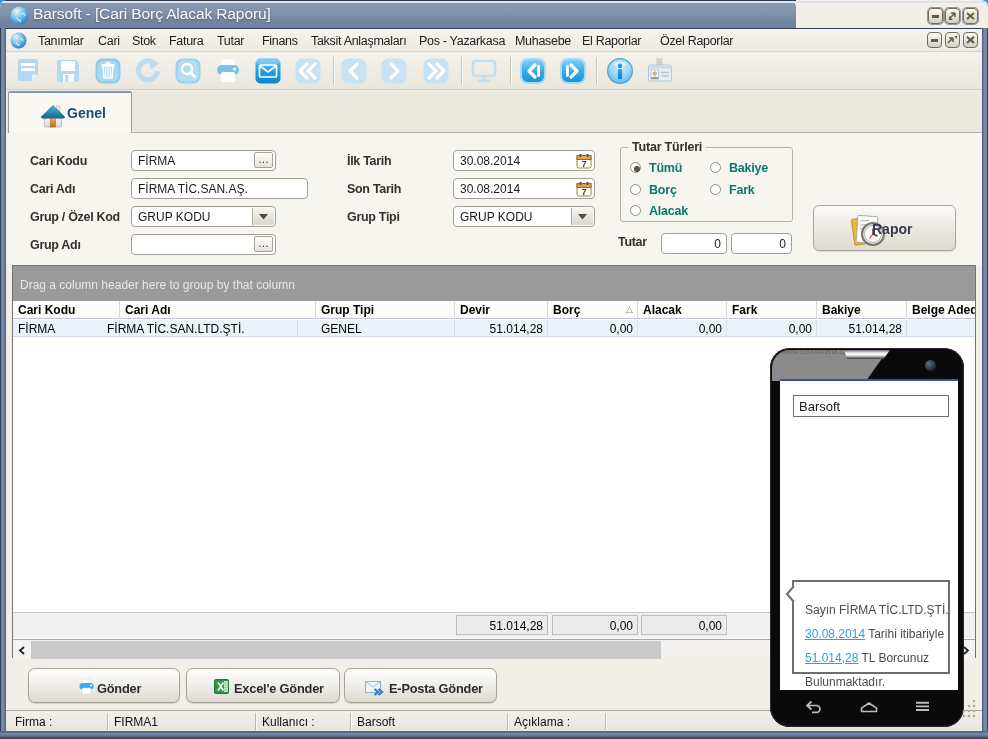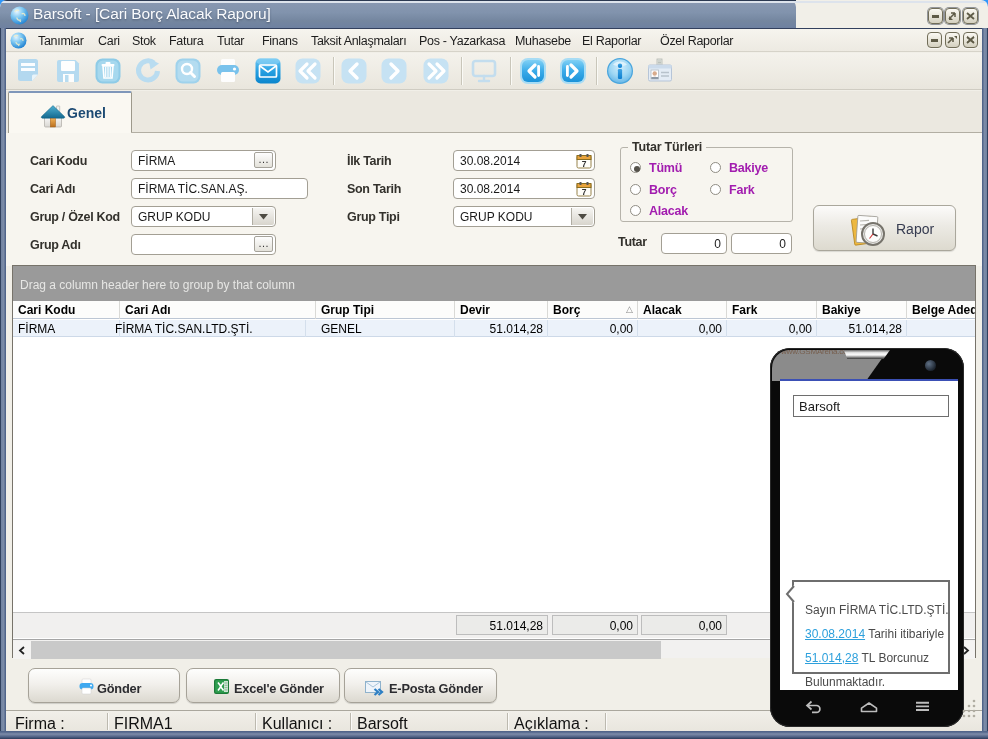--- a/index.html
+++ b/index.html
@@ -32,24 +32,24 @@
 .tbox{position:absolute;height:21px;background:#fff;border:1px solid #a39f94;border-radius:4px;font-size:12px;color:#1a1a1a;padding:3px 5px 0 6px}
 .dots{position:absolute;right:2px;top:1px;width:19px;height:16px;background:linear-gradient(#fdfdfd,#e4e2da);border:1px solid #a5a29a;border-radius:2px;font-size:11px;color:#333;text-align:center;line-height:13px}
 .combo-btn{position:absolute;right:1px;top:1px;width:22px;height:17px;background:linear-gradient(#f6f5f2,#d8d5cd);border-left:1px solid #b0ada3;border-radius:0 2px 2px 0;text-align:center}
 .combo-btn svg{margin-top:6px}
 .cal{position:absolute;right:2px;top:2px;width:16px;height:16px}
 
 #grpbox{position:absolute;left:614px;top:14px;width:173px;height:75px;border:1px solid #b6b3aa;border-radius:3px}
 #grpbox .cap{position:absolute;left:7px;top:-8px;background:#f7f5ef;padding:0 4px;font-size:12.5px;font-weight:bold;color:#33312c;letter-spacing:-0.2px}
 .radio{position:absolute;width:11px;height:11px;border-radius:50%;background:#fff;border:1.5px solid #908d84}
 .radio.sel::after{content:"";position:absolute;left:2.5px;top:2.5px;width:6px;height:6px;border-radius:50%;background:#55524a}
-.rlabel{position:absolute;font-size:12.5px;font-weight:bold;color:#a21caf;letter-spacing:-0.2px}
+.rlabel{position:absolute;font-size:12.5px;font-weight:bold;color:#0f766e;letter-spacing:-0.2px}
 
 #rapor{position:absolute;left:807px;top:72px;width:143px;height:46px;background:linear-gradient(#fcfbfa,#eceae4 45%,#dddacf);border:1px solid #aaa79c;border-radius:6px;box-shadow:0 1px 1px rgba(0,0,0,.12)}
-#rapor .cap{position:absolute;left:82px;top:15px;font-size:14px;font-weight:normal;color:#363b50}
+#rapor .cap{position:absolute;left:58px;top:15px;font-size:14px;font-weight:bold;color:#363b50}
 
 #grid{position:absolute;left:12px;top:265px;width:964px;height:393px;border:1px solid #77736a;border-bottom:none;background:#fff}
 #grouppanel{position:absolute;left:0;top:0;width:962px;height:35px;background:#9a9a9a;color:#e6e6e4;font-size:12px}
 #grouppanel span{position:absolute;left:7px;top:12px}
 #hdrrow{position:absolute;left:0;top:35px;width:962px;height:18px;background:#fcfcfb;border-bottom:1px solid #bcc6d4}
 .hcell{position:absolute;top:0;height:18px;font-size:12px;font-weight:bold;color:#000;padding:2px 0 0 5px;border-right:1px solid #d9d9d6;white-space:nowrap;overflow:hidden}
 #datarow{position:absolute;left:0;top:54px;width:962px;height:17px;background:#ecf2fa;border-bottom:1px solid #cdd9e8}
 .dcell{position:absolute;top:0;height:17px;font-size:12px;color:#000;padding:2px 4px 0 5px;border-right:1px solid #d4dfec;white-space:nowrap;overflow:hidden}
 .num{text-align:right}
 
@@ -58,21 +58,21 @@
 
 #hscroll{position:absolute;left:0;top:373px;width:962px;height:19px;background:#f2f1f0;border-top:1px solid #a5a5a5}
 #hs-left{position:absolute;left:0;top:1px;width:18px;height:18px;background:#f4f3f2;color:#111;font-size:11px;text-align:center;line-height:17px}
 #hs-thumb{position:absolute;left:18px;top:1px;width:630px;height:18px;background:#c9c9c9}
 #hs-right{position:absolute;left:944px;top:1px;width:18px;height:18px;background:#f4f3f2;color:#111;font-size:11px;text-align:center;line-height:17px}
 
 .bbtn{position:absolute;top:668px;height:35px;background:linear-gradient(#fefefd,#f2f0ec 45%,#dcd9d0);border:1px solid #a6a298;border-radius:7px;box-shadow:0 1px 1px rgba(0,0,0,.15)}
 .bbtn .cap{font-size:12.8px;font-weight:bold;color:#2c2c30;white-space:nowrap;letter-spacing:-0.2px}
 
 #statusbar{position:absolute;left:1px;top:710px;width:986px;height:21px;background:linear-gradient(#f1efe9,#e9e6de);border-top:1px solid #aaa79d}
-#statusbar .st{position:absolute;top:4px;font-size:16px;color:#111}
+#statusbar .st{position:absolute;top:4px;font-size:12px;color:#111}
 #statusbar .sep{position:absolute;top:2px;width:1px;height:17px;background:#bcb9af;box-shadow:1px 0 0 #fbfaf8}
 .wbtn{position:absolute;width:15px;height:16px;border:1px solid #716d58;border-radius:4px;background:linear-gradient(#faf8f2,#e8e5d9 50%,#d4d0c0);box-shadow:0 1px 0 rgba(255,255,255,.5)}
 .wbtn svg{position:absolute;left:-1px;top:-1px}
 #titlebar .wbtn{box-shadow:0 0 0 1px rgba(30,40,60,.45),0 1px 1px rgba(255,255,255,.25) inset}
 
 #phone{position:absolute;left:770px;top:348px;width:194px;height:379px;background:#0a0a0a;border-radius:20px;box-shadow:0 0 0 1px #2a2a2a inset}
 #ph-reflect{position:absolute;left:0;top:0;width:194px;height:130px;border-radius:20px 20px 0 0;overflow:hidden}
 #ph-screen{position:absolute;left:10px;top:31px;width:178px;height:311px;background:#fff;border-top:2px solid #3b50b5}
 #ph-input{position:absolute;left:13px;top:14px;width:156px;height:22px;border:1px solid #6e6e6e;font-size:13px;color:#1a1a1a;padding:3px 0 0 5px}
 #ph-bubble{position:absolute;left:12px;top:199px;width:158px;height:94px;border:2px solid #6e6e6e;background:#fff}
@@ -377,21 +377,21 @@
       <span class="hcell" style="left:303px;width:139px">Grup Tipi</span>
       <span class="hcell" style="left:442px;width:93px">Devir</span>
       <span class="hcell" style="left:535px;width:90px">Borç<span style="position:absolute;right:4px;top:3px;font-weight:normal;font-size:9px;color:#888">△</span></span>
       <span class="hcell" style="left:625px;width:89px">Alacak</span>
       <span class="hcell" style="left:714px;width:90px">Fark</span>
       <span class="hcell" style="left:804px;width:90px">Bakiye</span>
       <span class="hcell" style="left:894px;width:68px;border-right:none">Belge Aded</span>
     </div>
     <div id="datarow">
       <span class="dcell" style="left:0;width:107px">FİRMA</span>
-      <span class="dcell" style="left:97px;width:196px">FİRMA TİC.SAN.LTD.ŞTİ.</span>
+      <span class="dcell" style="left:89px;width:196px">FİRMA TİC.SAN.LTD.ŞTİ.</span>
       <span class="dcell" style="left:303px;width:139px">GENEL</span>
       <span class="dcell num" style="left:442px;width:93px">51.014,28</span>
       <span class="dcell num" style="left:535px;width:90px">0,00</span>
       <span class="dcell num" style="left:625px;width:89px">0,00</span>
       <span class="dcell num" style="left:714px;width:90px">0,00</span>
       <span class="dcell num" style="left:804px;width:90px">51.014,28</span>
       <span class="dcell" style="left:894px;width:68px;border-right:none"></span>
     </div>
     <div id="sumrow">
       <span class="sumbox" style="left:443px;width:92px">51.014,28</span>

